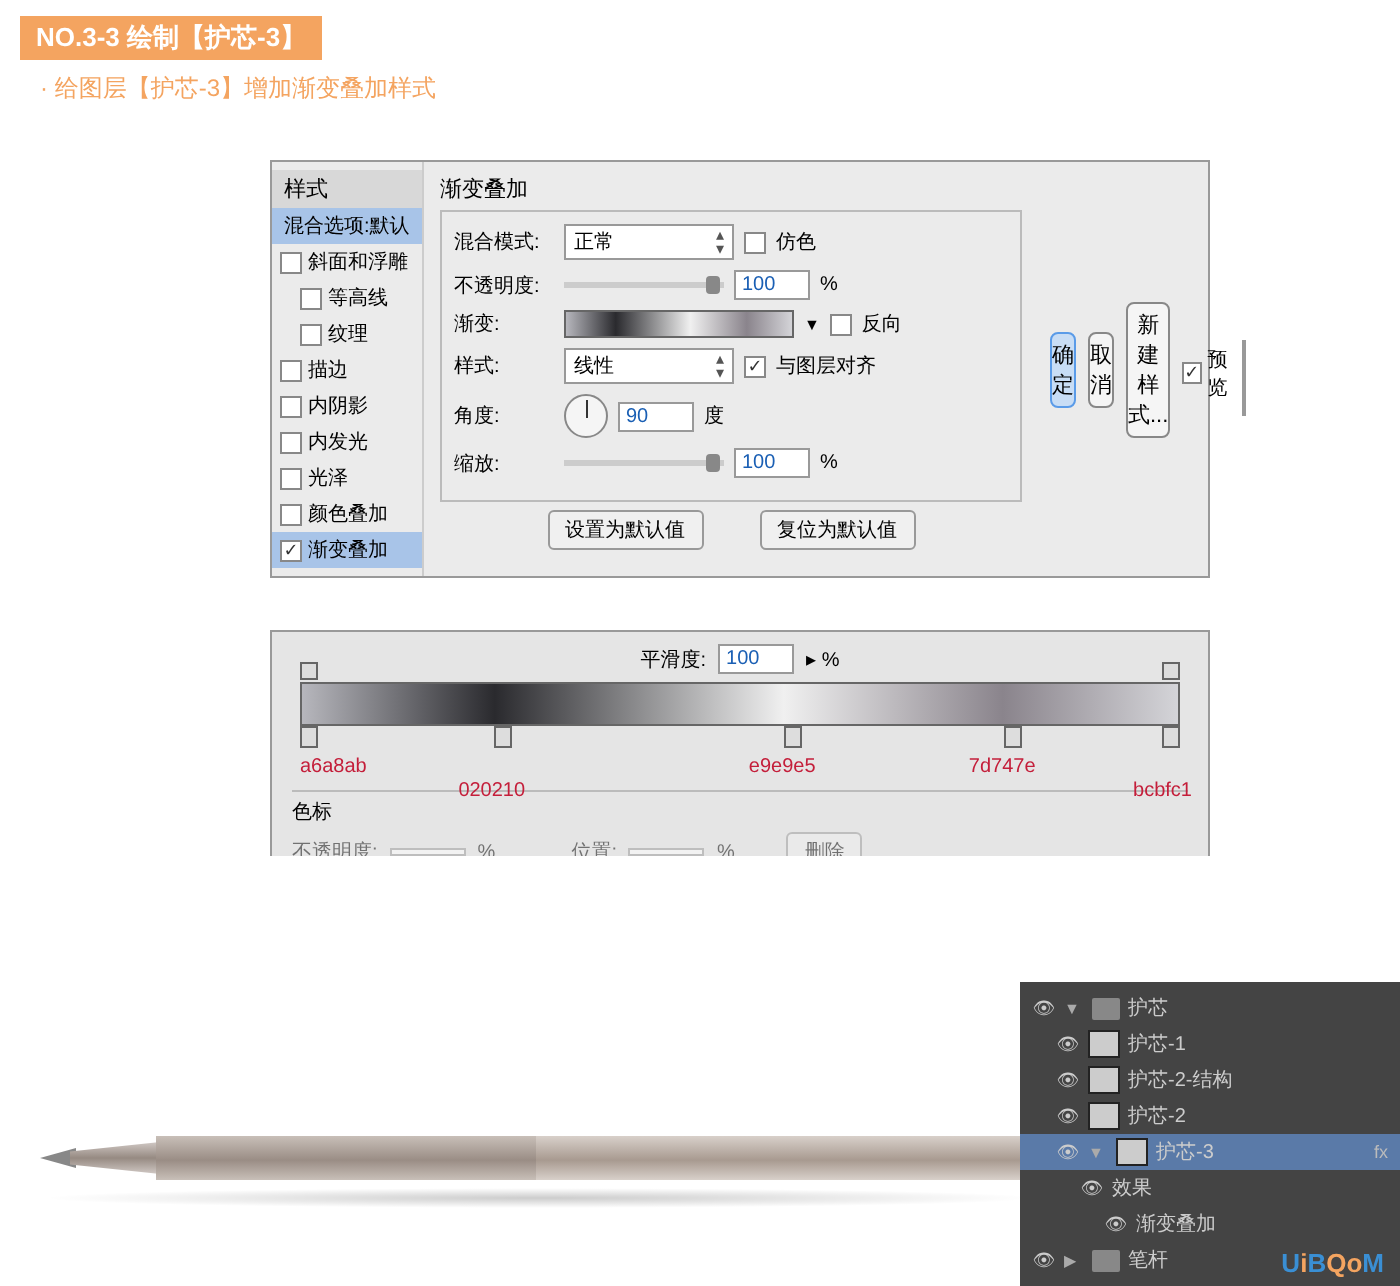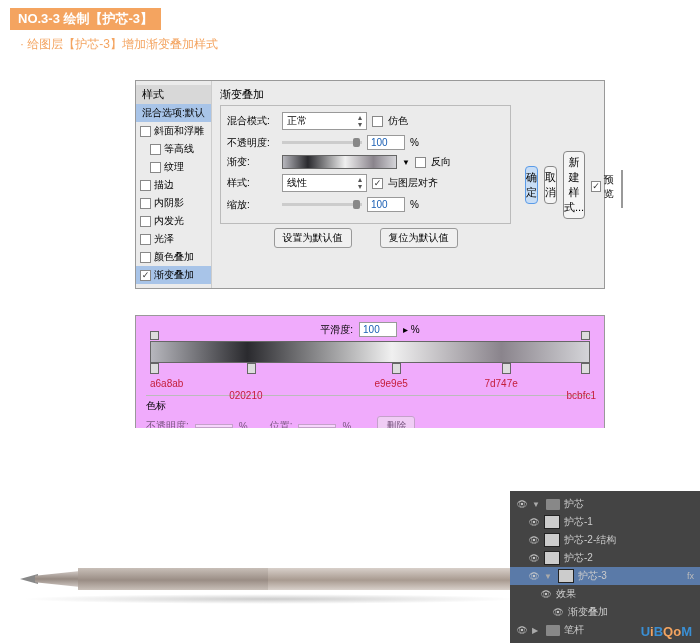--- a/index.html
+++ b/index.html
@@ -31,21 +31,21 @@
 .num-input{width:38px;border:1px solid #999;background:#fff;padding:1px 3px;font-size:10px;text-align:left;color:#1a5fb4}
 .gradient-bar{width:115px;height:14px;border:1px solid #666;background:linear-gradient(90deg,#b7b7bd 0%,#2a2a2e 22%,#f0f0f0 55%,#8a848c 80%,#d4d4d8 100%);display:inline-block}
 .angle-dial{width:22px;height:22px;border:1px solid #888;border-radius:50%;position:relative;background:#f5f5f5}
 .angle-dial::after{content:"";position:absolute;left:50%;top:2px;width:1px;height:9px;background:#333}
 .btn-small{border:1px solid #999;background:#f0f0f0;padding:2px 8px;font-size:10px;border-radius:3px}
 .right-panel{width:85px;padding:8px 6px;display:flex;gap:6px;align-items:center}
 .btn{width:72px;padding:3px 0;text-align:center;font-size:11px;border:1px solid #888;border-radius:4px;background:#f5f5f5}
 .btn.primary{background:#c8ddf5;border-color:#5a9be8}
 .preview-chk{display:flex;align-items:center;gap:3px;font-size:10px;margin-top:4px}
 .preview-swatch{width:42px;height:38px;border:1px solid #999;margin-top:8px;background:linear-gradient(180deg,#fff 0%,#888 100%)}
-.gradient-editor{position:absolute;left:135px;top:315px;width:470px;height:128px;background:#f0abfc;border:1px solid #999;padding:6px 10px;font-size:10px}
+.gradient-editor{position:absolute;left:135px;top:315px;width:470px;height:128px;background:#e5e5e5;border:1px solid #999;padding:6px 10px;font-size:10px}
 .ge-row{display:flex;align-items:center;gap:6px;margin-bottom:4px}
 .big-gradient{position:relative;width:440px;height:22px;margin:4px auto 15px}
 .bg-bar{width:100%;height:100%;border:1px solid #666;background:linear-gradient(90deg,#b7b7bd 0%,#2a2a2e 22%,#f0f0f0 55%,#8a848c 80%,#d4d4d8 100%)}
 .stop-top{position:absolute;top:-10px;width:9px;height:9px;border:1px solid #666;background:#ddd}
 .stop-bot{position:absolute;bottom:-11px;width:9px;height:11px;border:1px solid #666;background:#ddd}
 .stop-label{position:absolute;bottom:-26px;font-size:10px;color:#c41e3a;white-space:nowrap}
 .stop-label.low{bottom:-38px}
 .color-section{margin-top:32px;border-top:1px solid #bbb;padding-top:3px;font-size:10px}
 .pencil-area{position:absolute;left:0;top:428px;width:700px;height:215px;background:#fff}
 .pencil{position:absolute;left:20px;top:140px;width:500px;height:22px}
@@ -147,20 +147,26 @@
         <div class="row">
           <span class="label">样式:</span>
           <span class="select">
               <span>线性</span>
               <span class="arrows">▴<br>▾</span>
             </span>
           <span class="chk on"></span>
           <span>与图层对齐</span>
         </div>
         <div class="row">
+          <span class="label">角度:</span>
+          <span class="angle-dial"></span>
+          <span class="num-input">90</span>
+          <span>度</span>
+        </div>
+        <div class="row">
           <span class="label">缩放:</span>
           <span class="slider"></span>
           <span class="num-input">100</span>
           <span>%</span>
         </div>
       </div>
       <div class="row" style="justify-content:center;gap:28px">
         <span class="btn-small">设置为默认值</span>
         <span class="btn-small">复位为默认值</span>
       </div>
@@ -199,21 +205,21 @@
     <div class="stop-label" style="left:76%">7d747e</div>
     <div class="stop-bot" style="left:98%"></div>
     <div class="stop-label low" style="right:-6px">bcbfc1</div>
   </div>
   <div class="color-section">
     <span>色标</span>
     <div class="ge-row" style="margin-top:3px;opacity:0.5">
       <span>不透明度:</span>
       <span class="num-input"></span>
         <span>%</span>
-      <span style="margin-left:16px">位置:</span>
+      <span style="margin-left:32px">位置:</span>
       <span class="num-input"></span>
         <span>%</span>
       <span class="btn-small" style="margin-left:20px">删除</span>
     </div>
   </div>
 </div>
 
 <div class="pencil-area">
   <div class="pencil">
     <div class="pencil-tip"></div>

